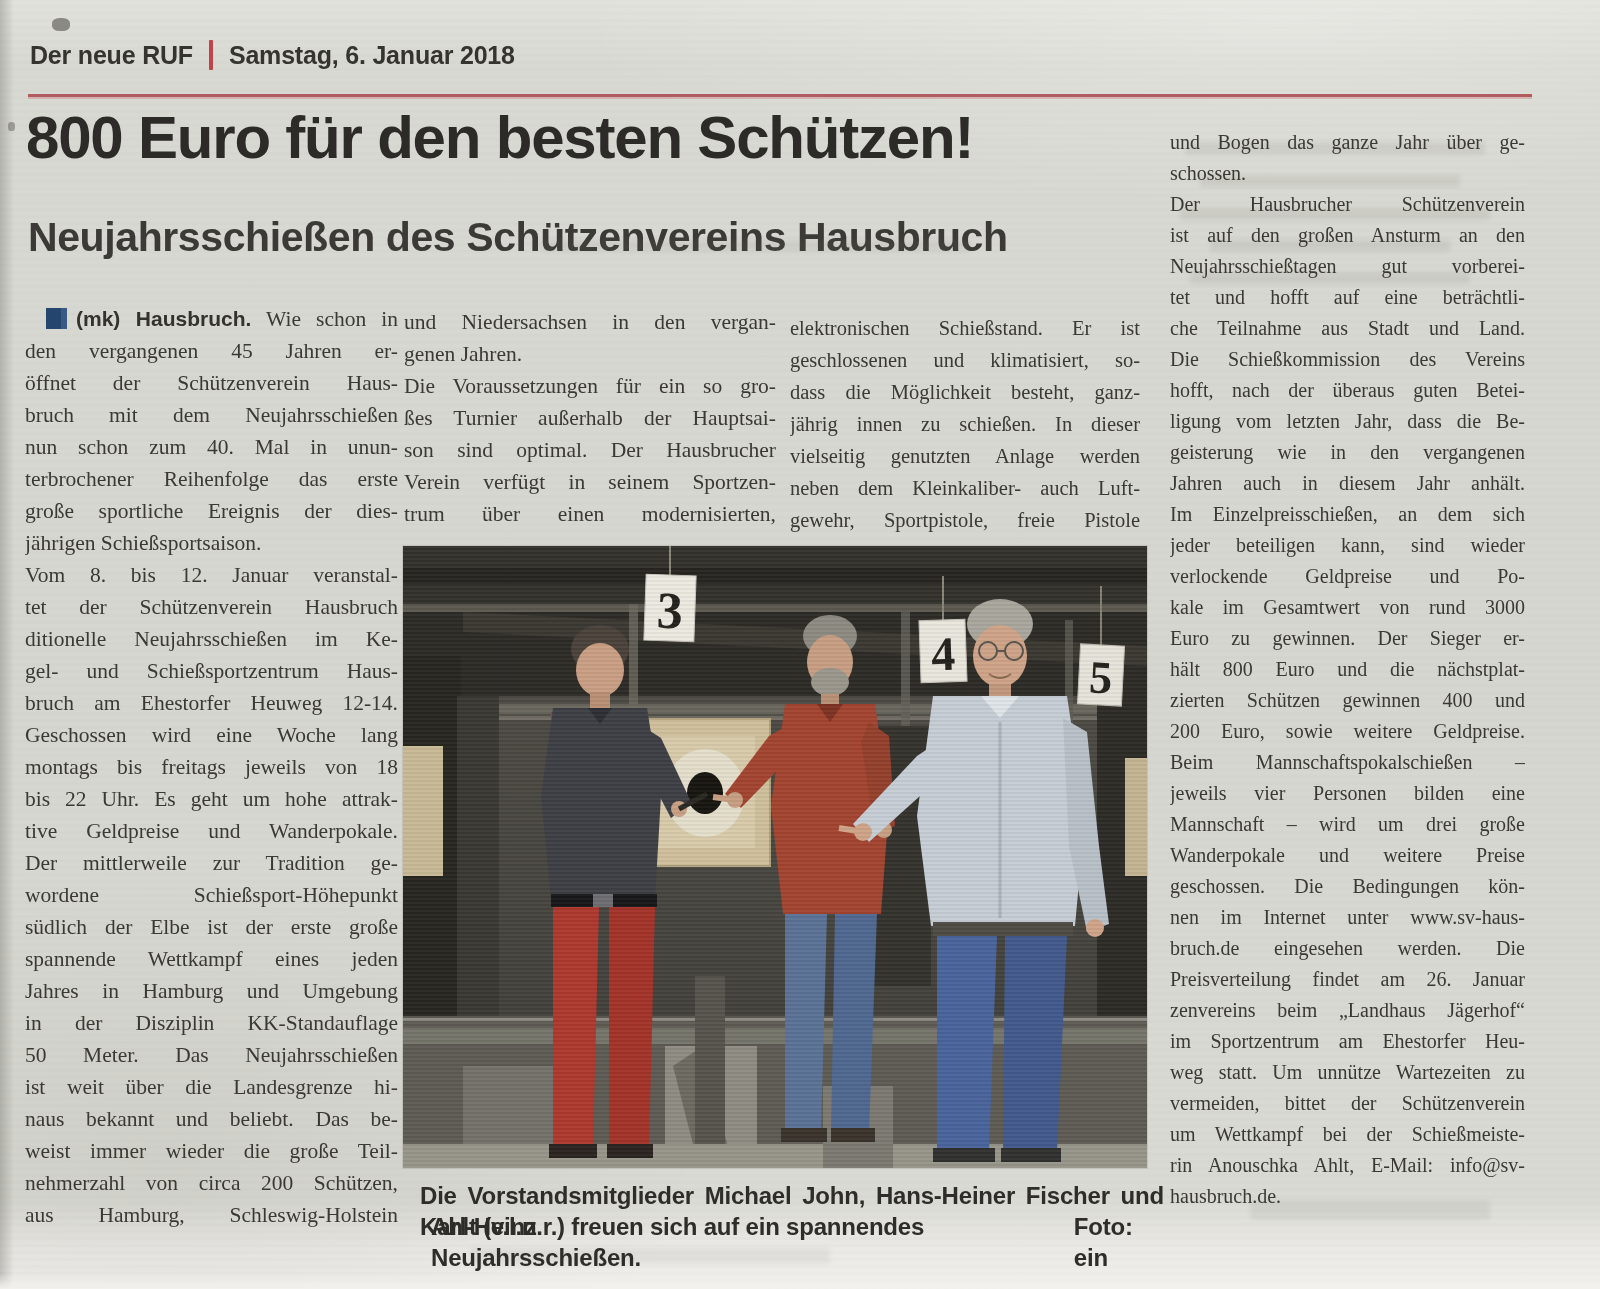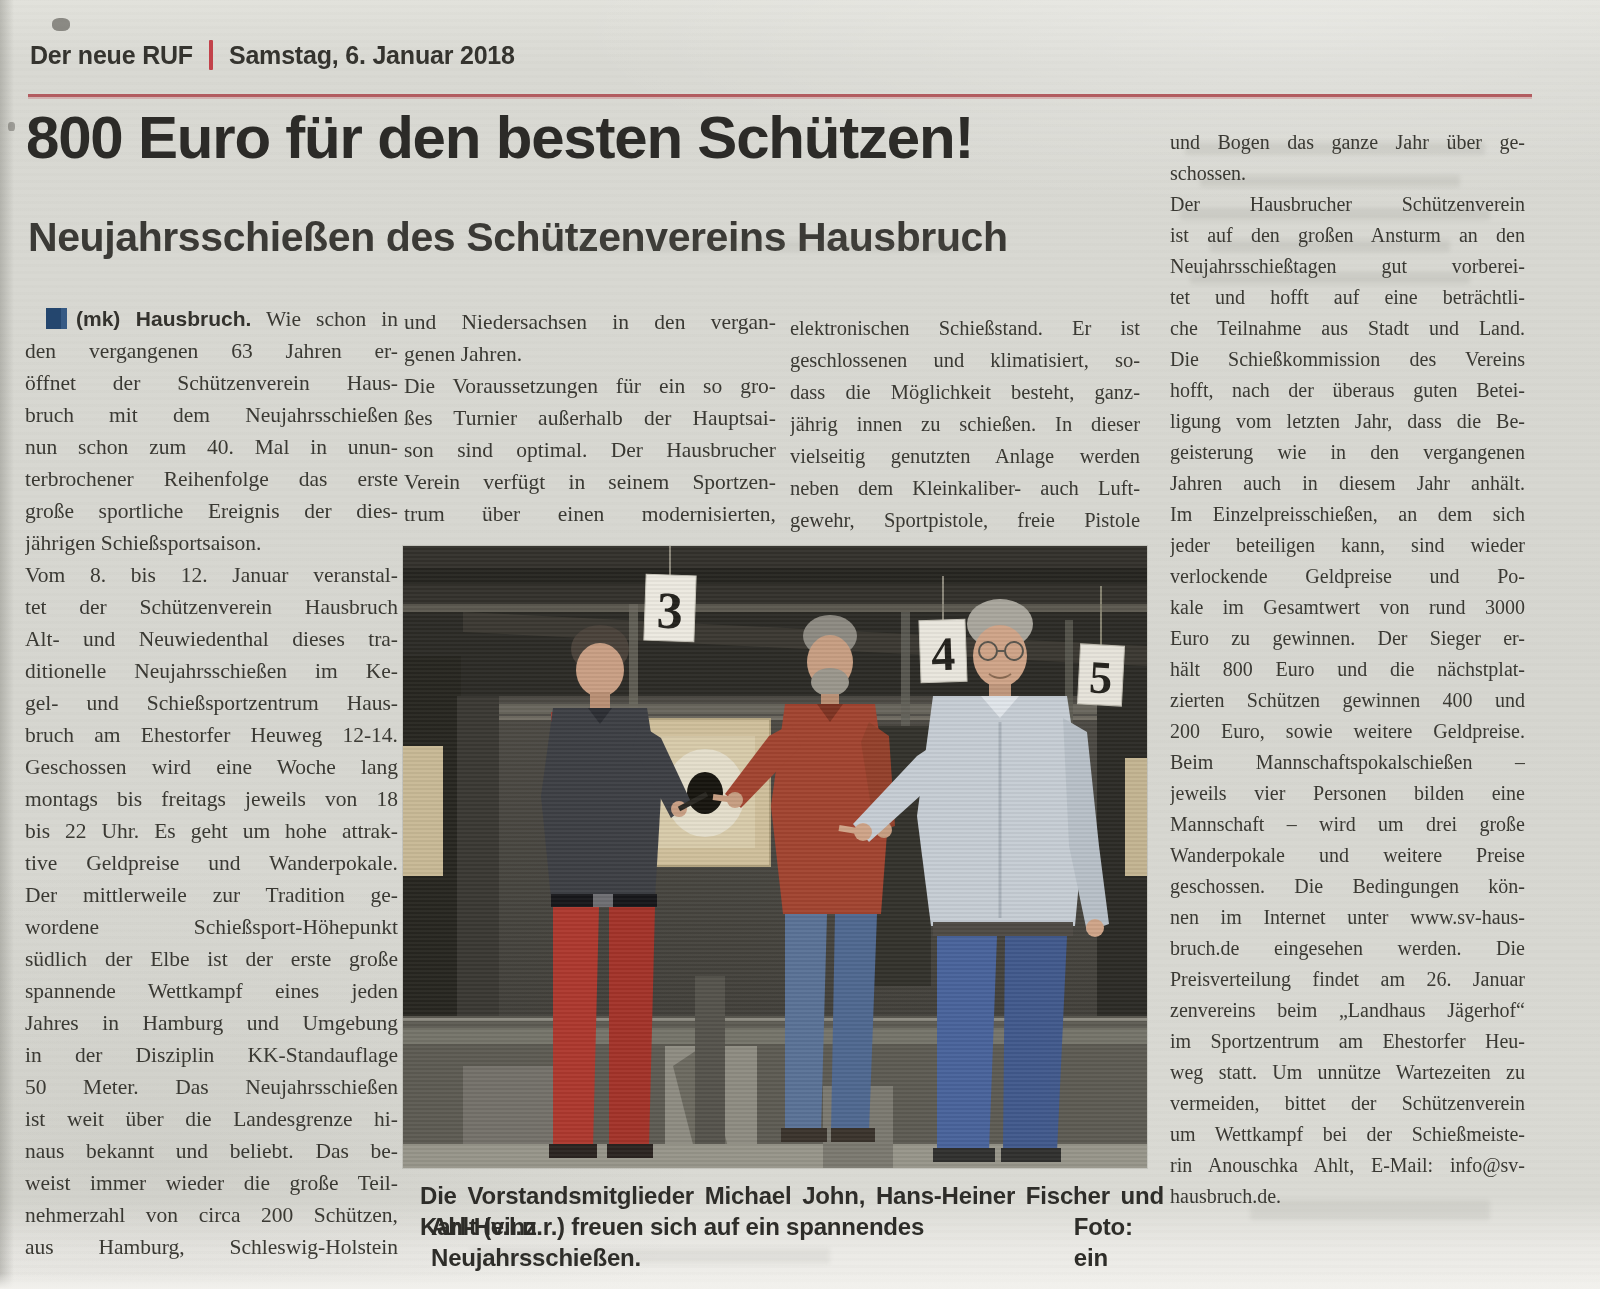--- a/index.html
+++ b/index.html
@@ -92,30 +92,29 @@
 <div class="ghost" style="left:540px;top:240px;width:430px;height:12px;opacity:.09"></div>
 <div class="ghost" style="left:1250px;top:1200px;width:240px;height:20px;opacity:.1"></div>
 <div class="ghost" style="left:470px;top:1248px;width:360px;height:16px;opacity:.09"></div>
 
 <div class="col col1">
   <div class="lead-line">
     <span class="pmark"></span><span class="lead-in">(mk) Hausbruch.</span> <span>Wie schon in</span>
   </div>
   <div>
 
-  <div class="tl">den vergangenen 63 Jahren er-</div>
+  <div class="tl">den vergangenen 45 Jahren er-</div>
       <div class="tl">öffnet der Schützenverein Haus-</div>
       <div class="tl">bruch mit dem Neujahrsschießen</div>
       <div class="tl">nun schon zum 40. Mal in unun-</div>
       <div class="tl">terbrochener Reihenfolge das erste</div>
       <div class="tl">große sportliche Ereignis der dies-</div>
       <div class="tl pe">jährigen Schießsportsaison.</div>
       <div class="tl">Vom 8. bis 12. Januar veranstal-</div>
       <div class="tl">tet der Schützenverein Hausbruch</div>
-      <div class="tl">Alt- und Neuwiedenthal dieses tra-</div>
       <div class="tl">ditionelle Neujahrsschießen im Ke-</div>
       <div class="tl">gel- und Schießsportzentrum Haus-</div>
       <div class="tl">bruch am Ehestorfer Heuweg 12-14.</div>
       <div class="tl">Geschossen wird eine Woche lang</div>
       <div class="tl">montags bis freitags jeweils von 18</div>
       <div class="tl">bis 22 Uhr. Es geht um hohe attrak-</div>
       <div class="tl">tive Geldpreise und Wanderpokale.</div>
       <div class="tl">Der mittlerweile zur Tradition ge-</div>
       <div class="tl">wordene Schießsport-Höhepunkt</div>
       <div class="tl">südlich der Elbe ist der erste große</div>

